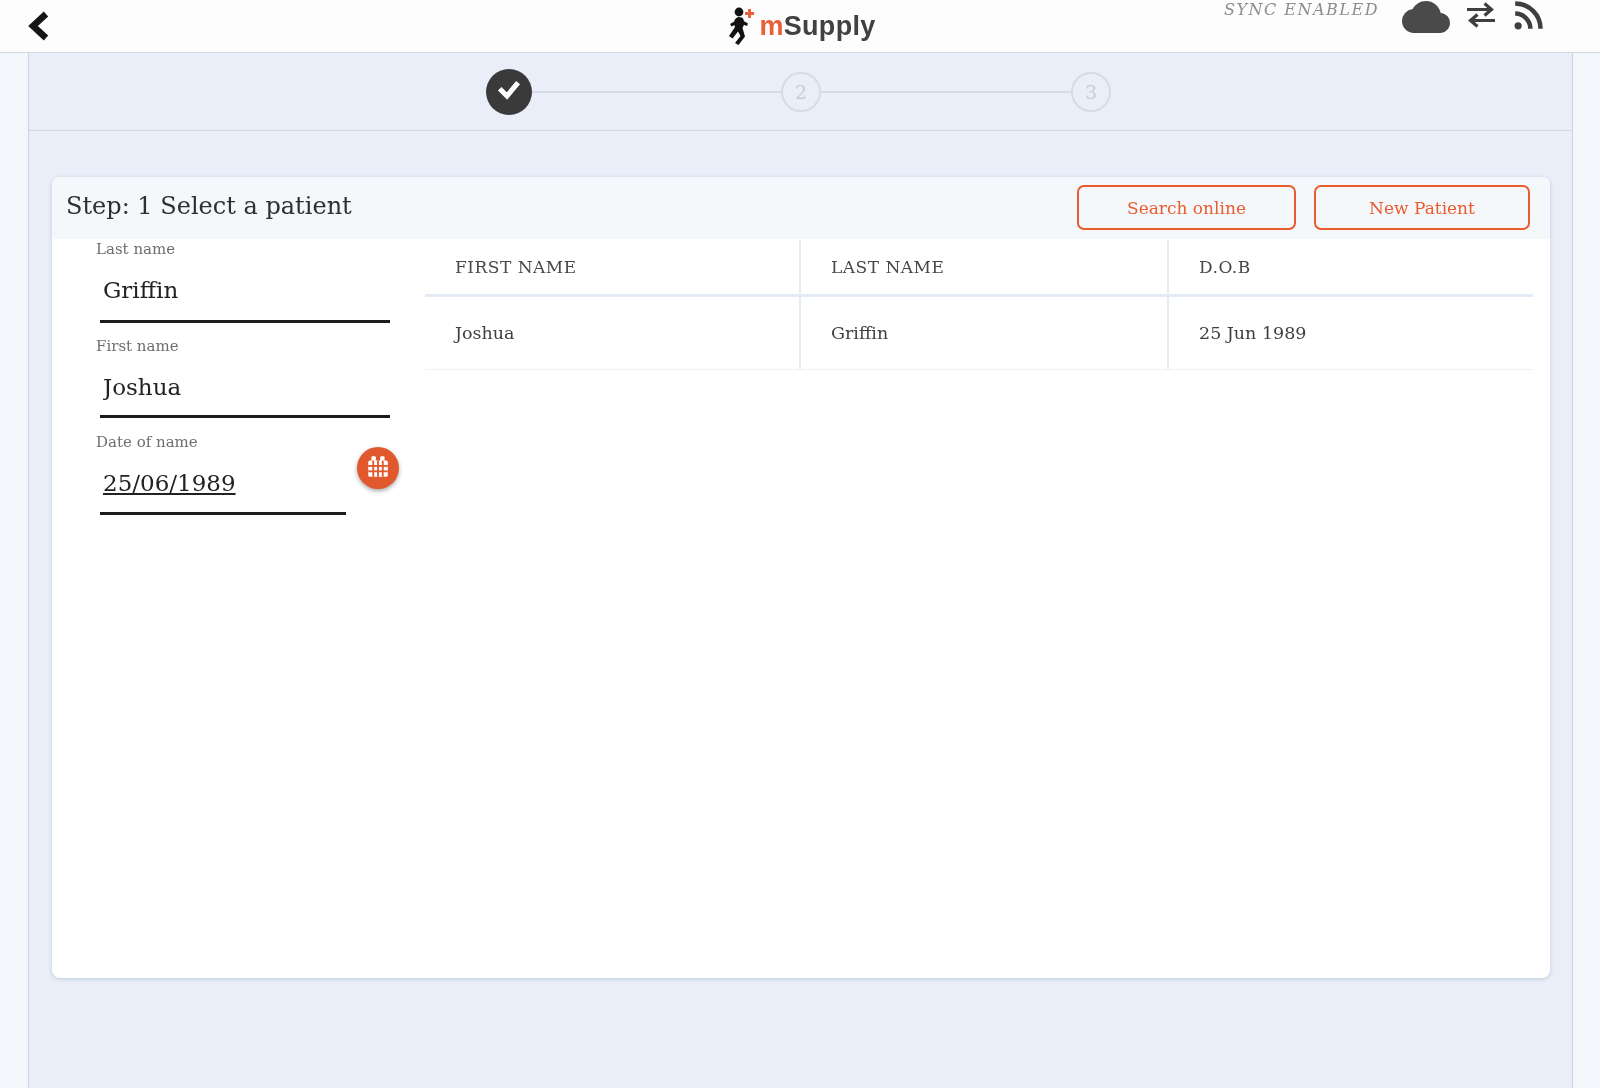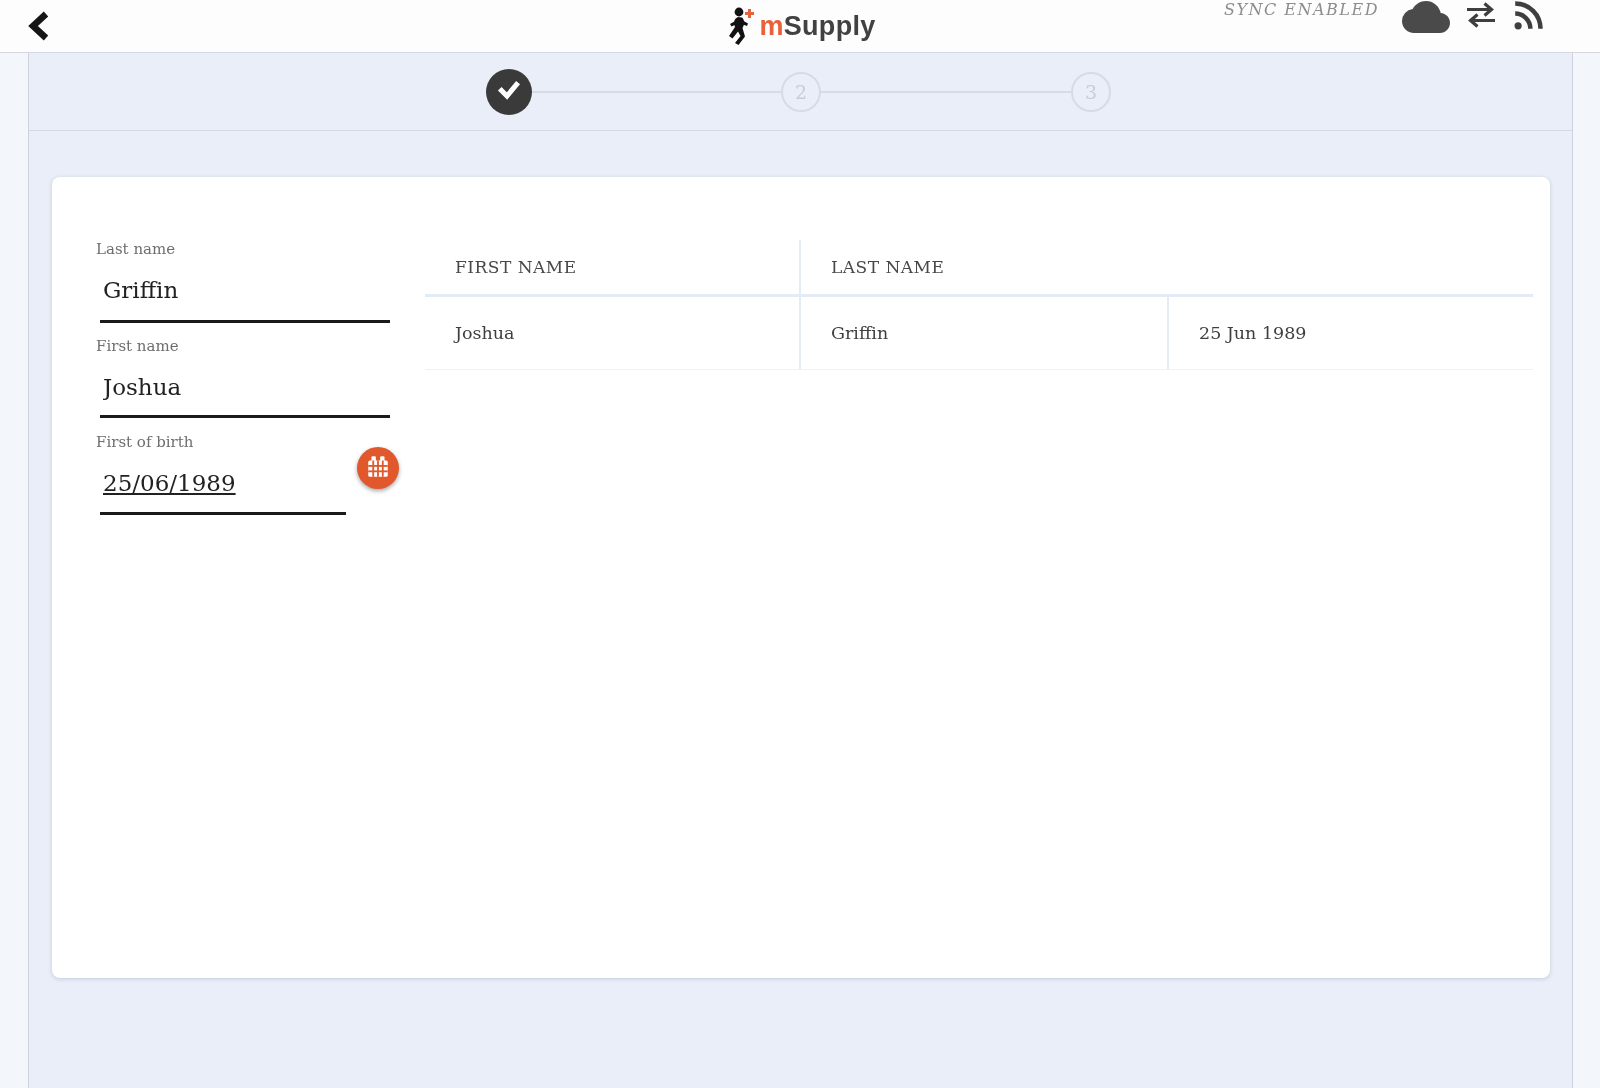--- a/index.html
+++ b/index.html
@@ -152,30 +152,37 @@
         <span>2</span>
       </div>
       <div class="step-circle step-3">
         <span>3</span>
       </div>
     </div>
 
   </div>
 
   <div class="card">
+    <div class="card-header">
+      <div class="card-title">Step: 1 Select a patient</div>
+      <div class="header-buttons">
+        <button class="btn-outline btn-search">Search online</button>
+        <button class="btn-outline btn-new">New Patient</button>
+      </div>
+    </div>
 
     <div class="f-label" style="top:63px;">Last name</div>
     <input class="f-input" style="top: 100px;" value="Griffin">
     <div class="f-line" style="top:143px; width:290px;"></div>
 
     <div class="f-label" style="top:160px;">First name</div>
     <input class="f-input" style="top: 197px;" value="Joshua">
     <div class="f-line" style="top:238px; width:290px;"></div>
 
-    <div class="f-label" style="top:256px;">First of birth</div>
+    <div class="f-label" style="top:256px;">Date of name</div>
     <input class="f-input" style="top: 293px; width: 240px; text-decoration: underline;" value="25/06/1989">
     <div class="f-line" style="top:335px; width:246px;"></div>
 
     <button class="cal-btn">
       <span>
         <svg width="26" height="26" viewBox="0 0 24 24">
           <rect x="6" y="2" width="4" height="6" rx="1" fill="#ffffff"></rect>
           <rect x="14" y="2" width="4" height="6" rx="1" fill="#ffffff"></rect>
           <rect x="3" y="6" width="18" height="15" rx="1.5" fill="#ffffff"></rect>
           <g stroke="#e0582c" stroke-width="1.7">
@@ -186,20 +193,21 @@
             <line x1="3" y1="16" x2="21" y2="16"></line>
           </g>
         </svg>
       </span>
     </button>
 
     <div class="ptable">
       <div class="t-header">
         <div class="t-cell t-c1">FIRST NAME</div>
         <div class="t-cell t-c2">LAST NAME</div>
+        <div class="t-cell t-c3">D.O.B</div>
       </div>
       <div class="t-row">
         <div class="t-cell t-c1">Joshua</div>
         <div class="t-cell t-c2">Griffin</div>
         <div class="t-cell t-c3">25 Jun 1989</div>
       </div>
     </div>
   </div>
 
 

